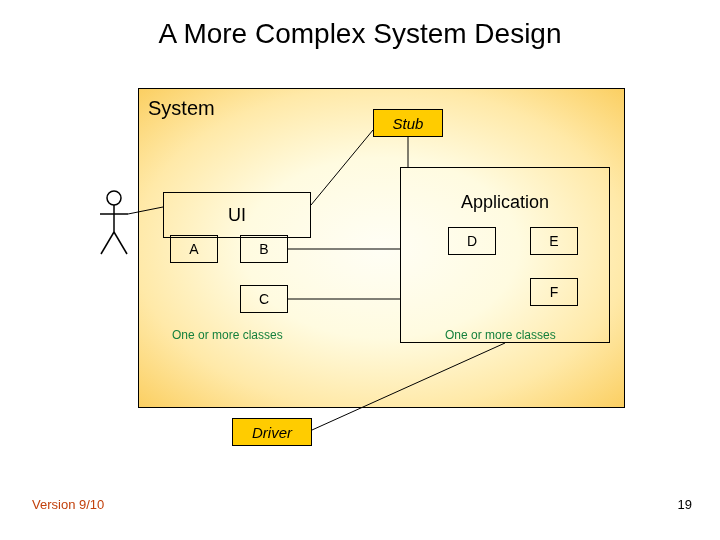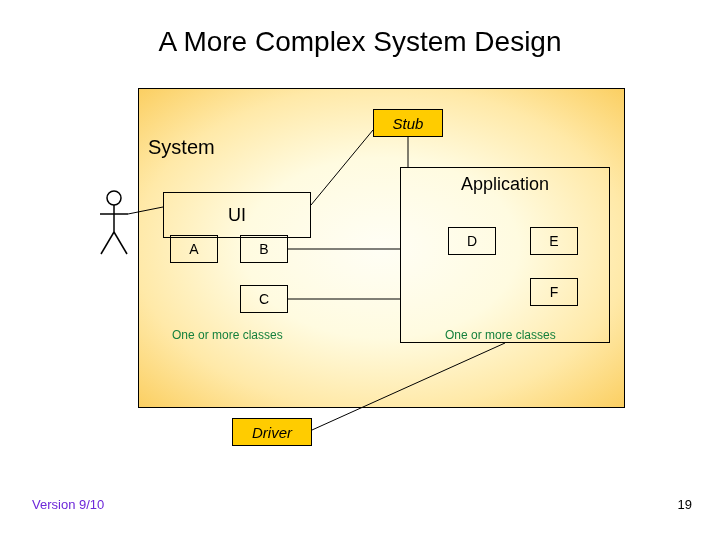--- a/index.html
+++ b/index.html
@@ -6,21 +6,21 @@
   body {
     width: 720px;
     height: 540px;
     background: #ffffff;
     font-family: Arial, Helvetica, sans-serif;
     position: relative;
     overflow: hidden;
   }
   .slide-title {
     position: absolute;
-    top: 26px;
+    top: 18px;
     left: 0;
     width: 100%;
     text-align: center;
     font-size: 28px;
     font-weight: normal;
     color: #000;
   }
   .system-box {
     position: absolute;
     left: 138px;
@@ -30,21 +30,20 @@
     background: radial-gradient(ellipse at center, #fffef5 0%, #fffbe0 40%, #ffe9a8 72%, #fbcf62 100%);
     border: 1px solid #000;
   }
   .system-label {
     position: absolute;
     left: 148px;
     top: 97px;
     font-family: Verdana, Geneva, sans-serif;
     font-size: 20px;
     color: #000;
-    margin-top: 39px;
   }
   .box {
     position: absolute;
     background: #ffcc00;
     border: 1px solid #000;
     display: flex;
     align-items: center;
     justify-content: center;
     font-family: Verdana, Geneva, sans-serif;
     font-size: 15px;
@@ -78,21 +77,21 @@
   }
   .actor {
     position: absolute;
   }
   .footer-left {
     position: absolute;
     left: 32px;
     bottom: 28px;
     font-family: Arial, sans-serif;
     font-size: 13px;
-    color: #6d28d9;
+    color: #c2410c;
   }
   .footer-text {
     position: absolute;
     left: 170px;
     bottom: 20px;
     font-family: Arial, sans-serif;
     font-size: 13px;
     color: #000;
     line-height: 1.35;
   }
@@ -122,21 +121,21 @@
 <div class="system-label">System</div>
 
 <div class="box" style="left:373px; top:109px; width:70px; height:28px;">
   <span>Stub</span>
 </div>
 
 <div class="plain-box" style="left:163px; top:192px; width:148px; height:46px; display:flex; align-items:center; justify-content:center;">
   <span>UI</span>
 </div>
 
-<div class="plain-box" style="left:400px; top:167px; width:210px; height:176px; padding-top:6px; text-align:center;">
+<div class="plain-box" style="left:400px; top:167px; width:210px; height:176px; padding-top:24px; text-align:center;">
   <span style="display:block;">Application</span>
 </div>
 
 <div class="small-box" style="left:170px; top:235px; width:48px; height:28px;">
   <span>A</span>
 </div>
 <div class="small-box" style="left:240px; top:235px; width:48px; height:28px;">
   <span>B</span>
 </div>
 <div class="small-box" style="left:240px; top:285px; width:48px; height:28px;">

